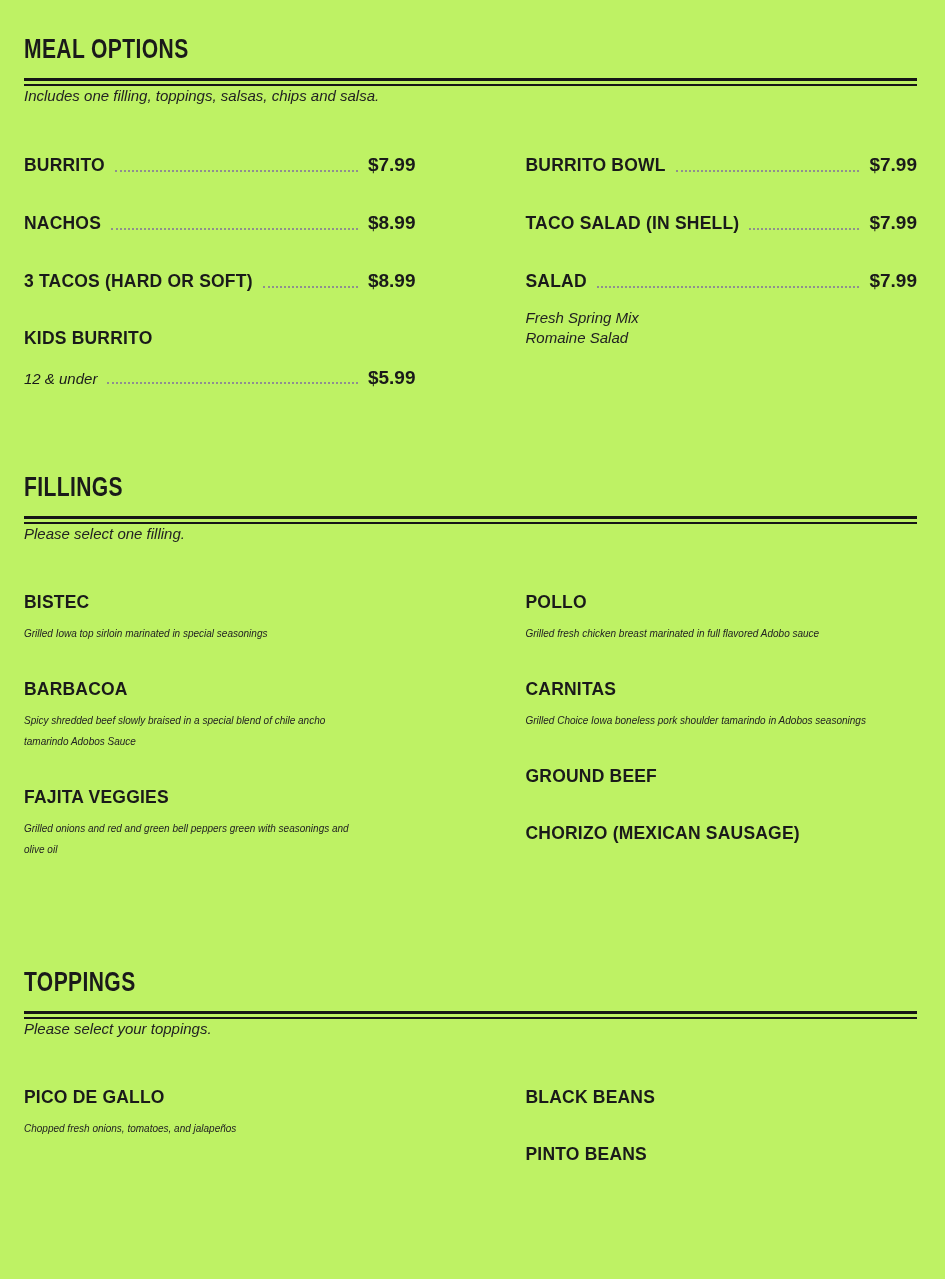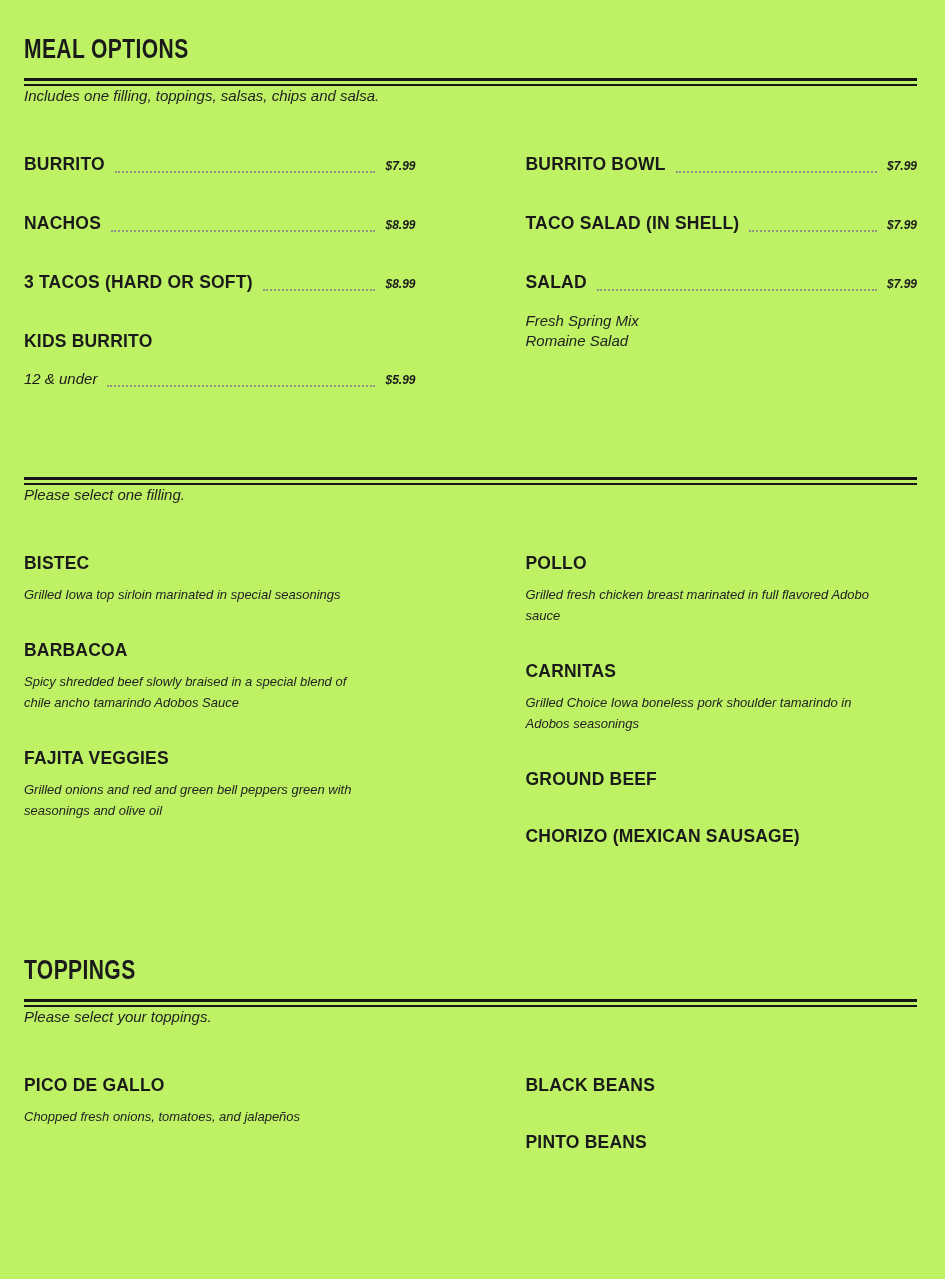--- a/index.html
+++ b/index.html
@@ -54,29 +54,28 @@
   }
   .leader {
     flex: 1;
     border-bottom: 2px dotted #8f8f8f;
     margin: 0 10px 5px 10px;
     align-self: flex-end;
     min-width: 20px;
   }
   .price {
     font-weight: bold;
-    font-style: italic;
-    font-size: 12px;
+    font-size: 19px;
     line-height: 23px;
     white-space: nowrap;
   }
   .desc {
     margin-top: 9px;
     font-style: italic;
-    font-size: 13px;
+    font-size: 10px;
     line-height: 21px;
     max-width: 345px;
     color: #222222;
   }
   .desc-line { font-style: italic; font-size: 15px; line-height: 20px; color: #222222; }
   .desc-lines { margin-top: 15px; }
   .sub-line { display: flex; align-items: baseline; margin-top: 16px; }
   .sub-label { font-style: italic; font-size: 15px; line-height: 19px; white-space: nowrap; }
   #fillings { margin-top: 51px; }
   #toppings { margin-top: 75px; }
@@ -150,20 +149,23 @@
           <div class="desc-lines">
             <div class="desc-line">Fresh Spring Mix</div>
             <div class="desc-line">Romaine Salad</div>
           </div>
         </div>
       </div>
     </div>
   </div>
 
   <div class="section" id="fillings">
+    <div class="section-title">
+      <span class="t">FILLINGS</span>
+    </div>
     <div class="rule"></div>
     <div class="note">Please select one filling.</div>
     <div class="cols">
       <div class="col">
         <div class="item">
           <div class="item-line">
             <span class="item-name">BISTEC</span>
           </div>
           <div class="desc">Grilled Iowa top sirloin marinated in special seasonings</div>
         </div>

